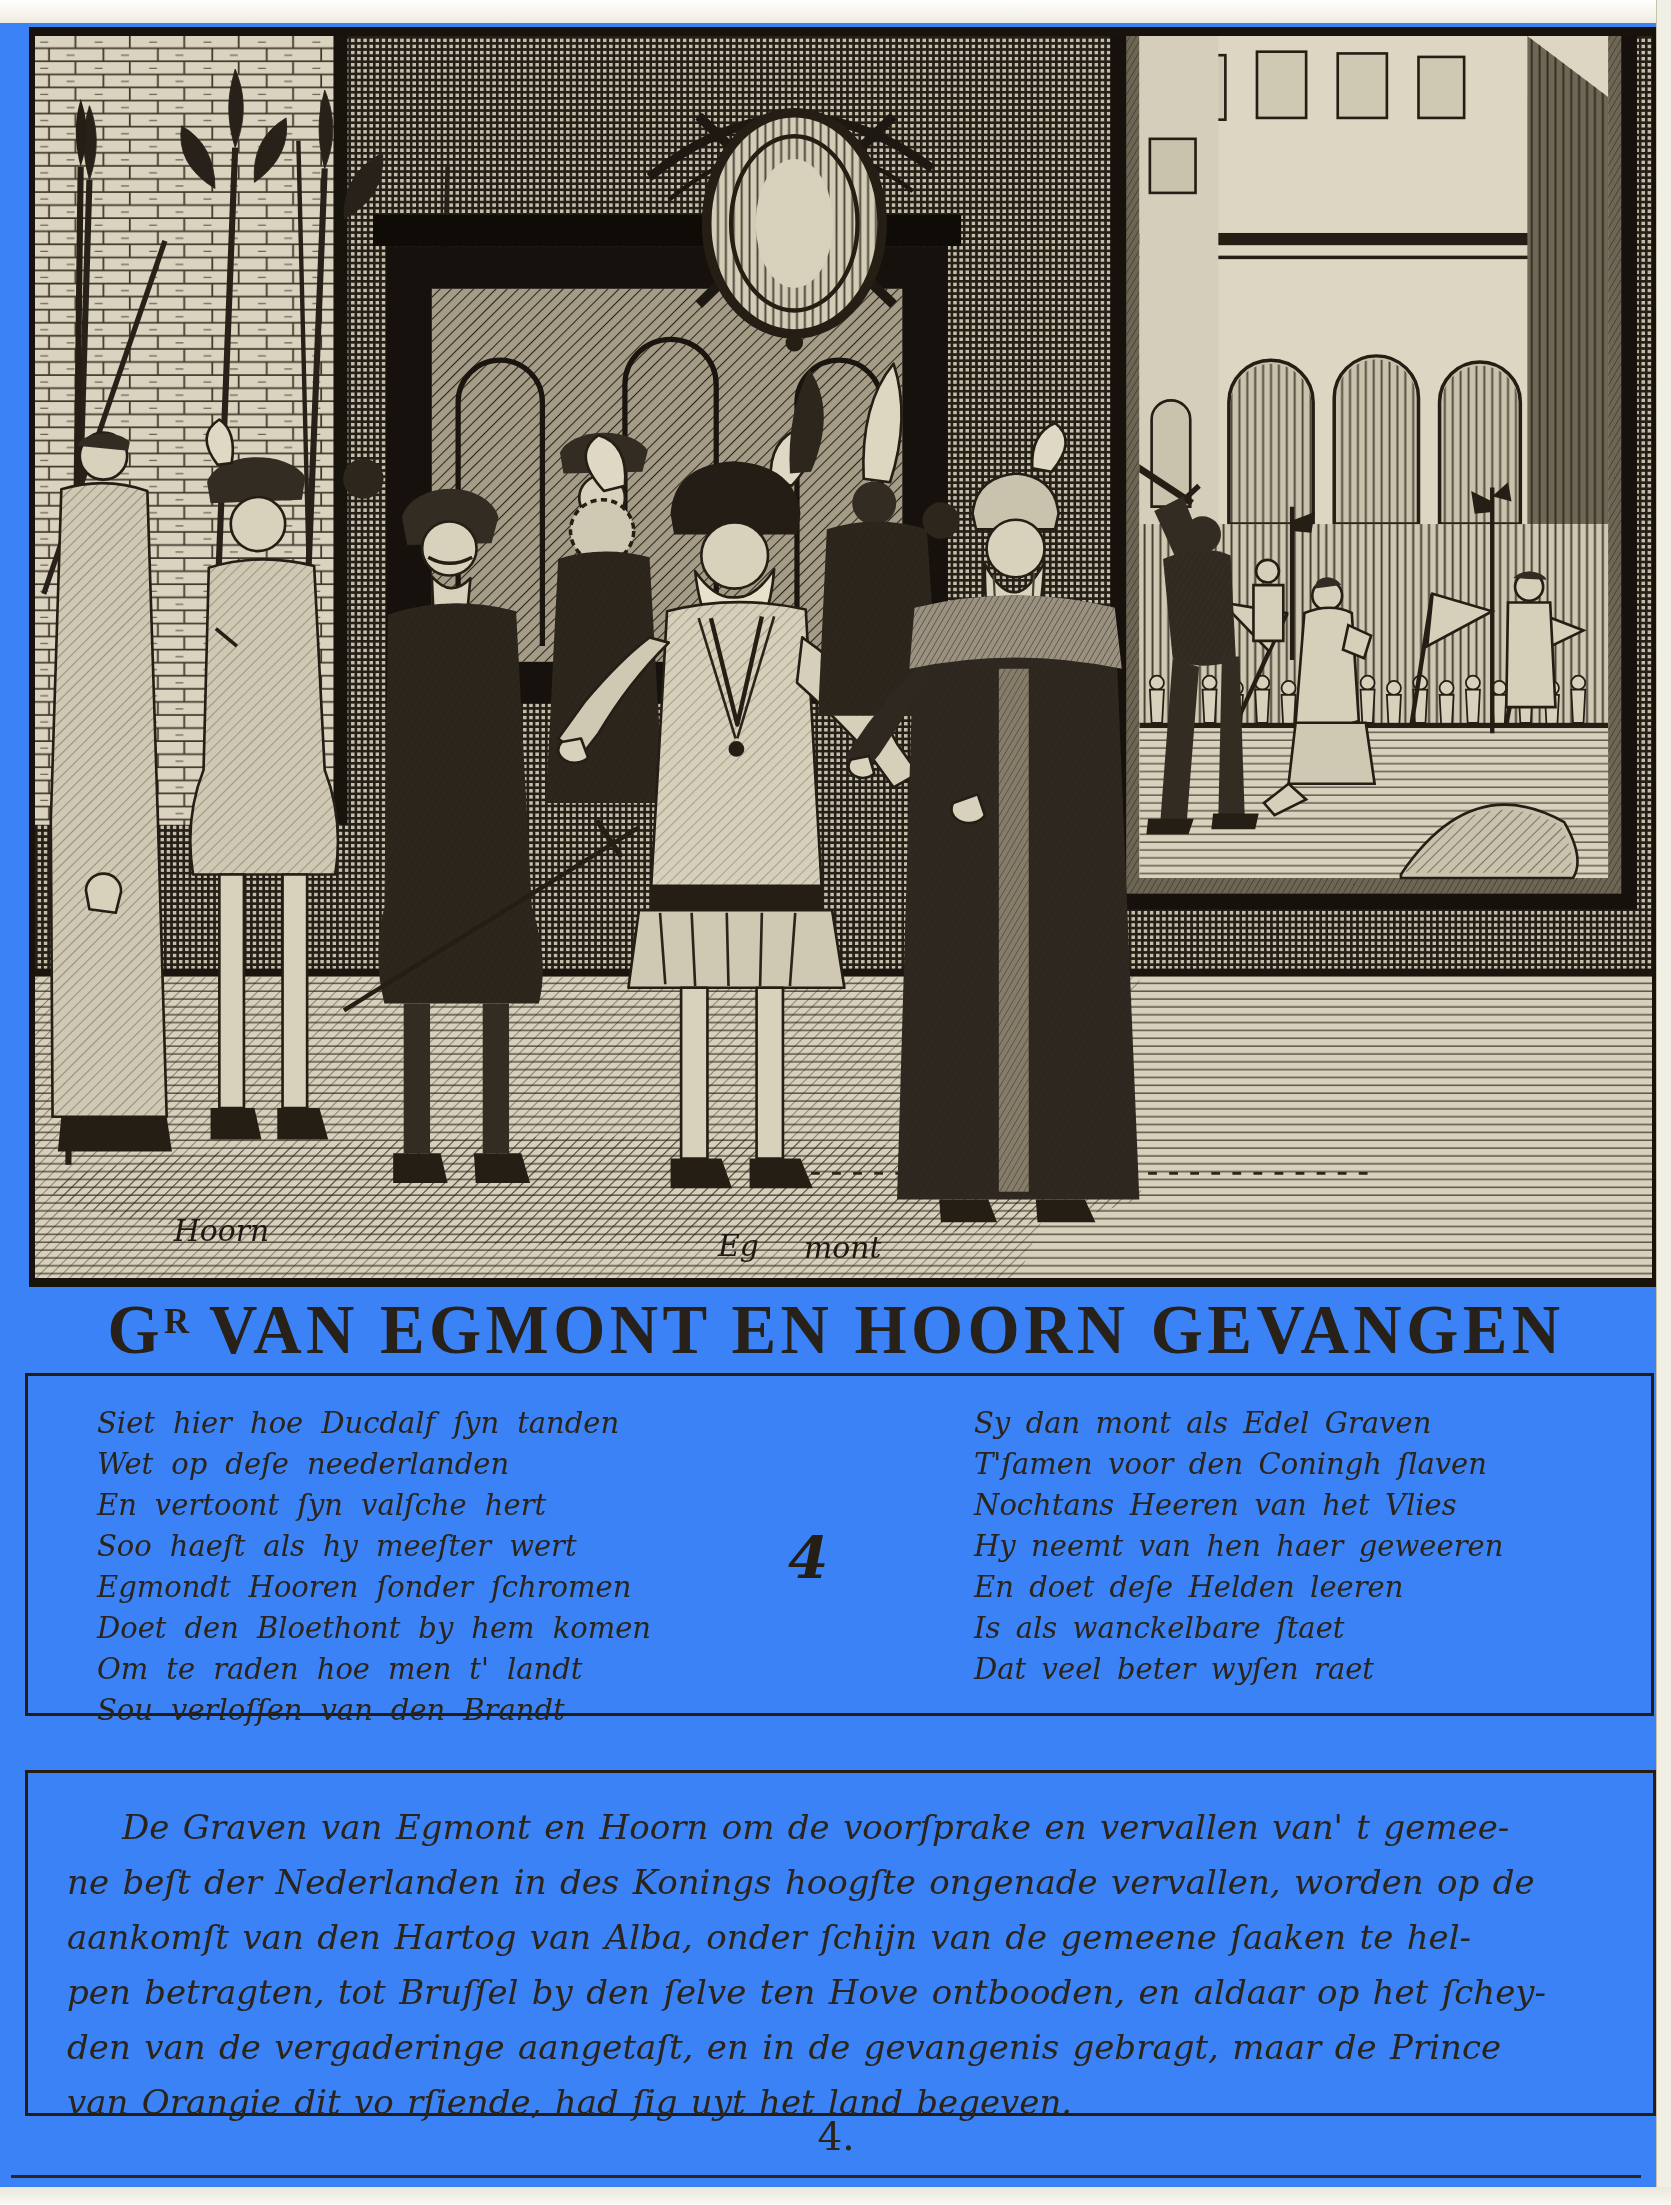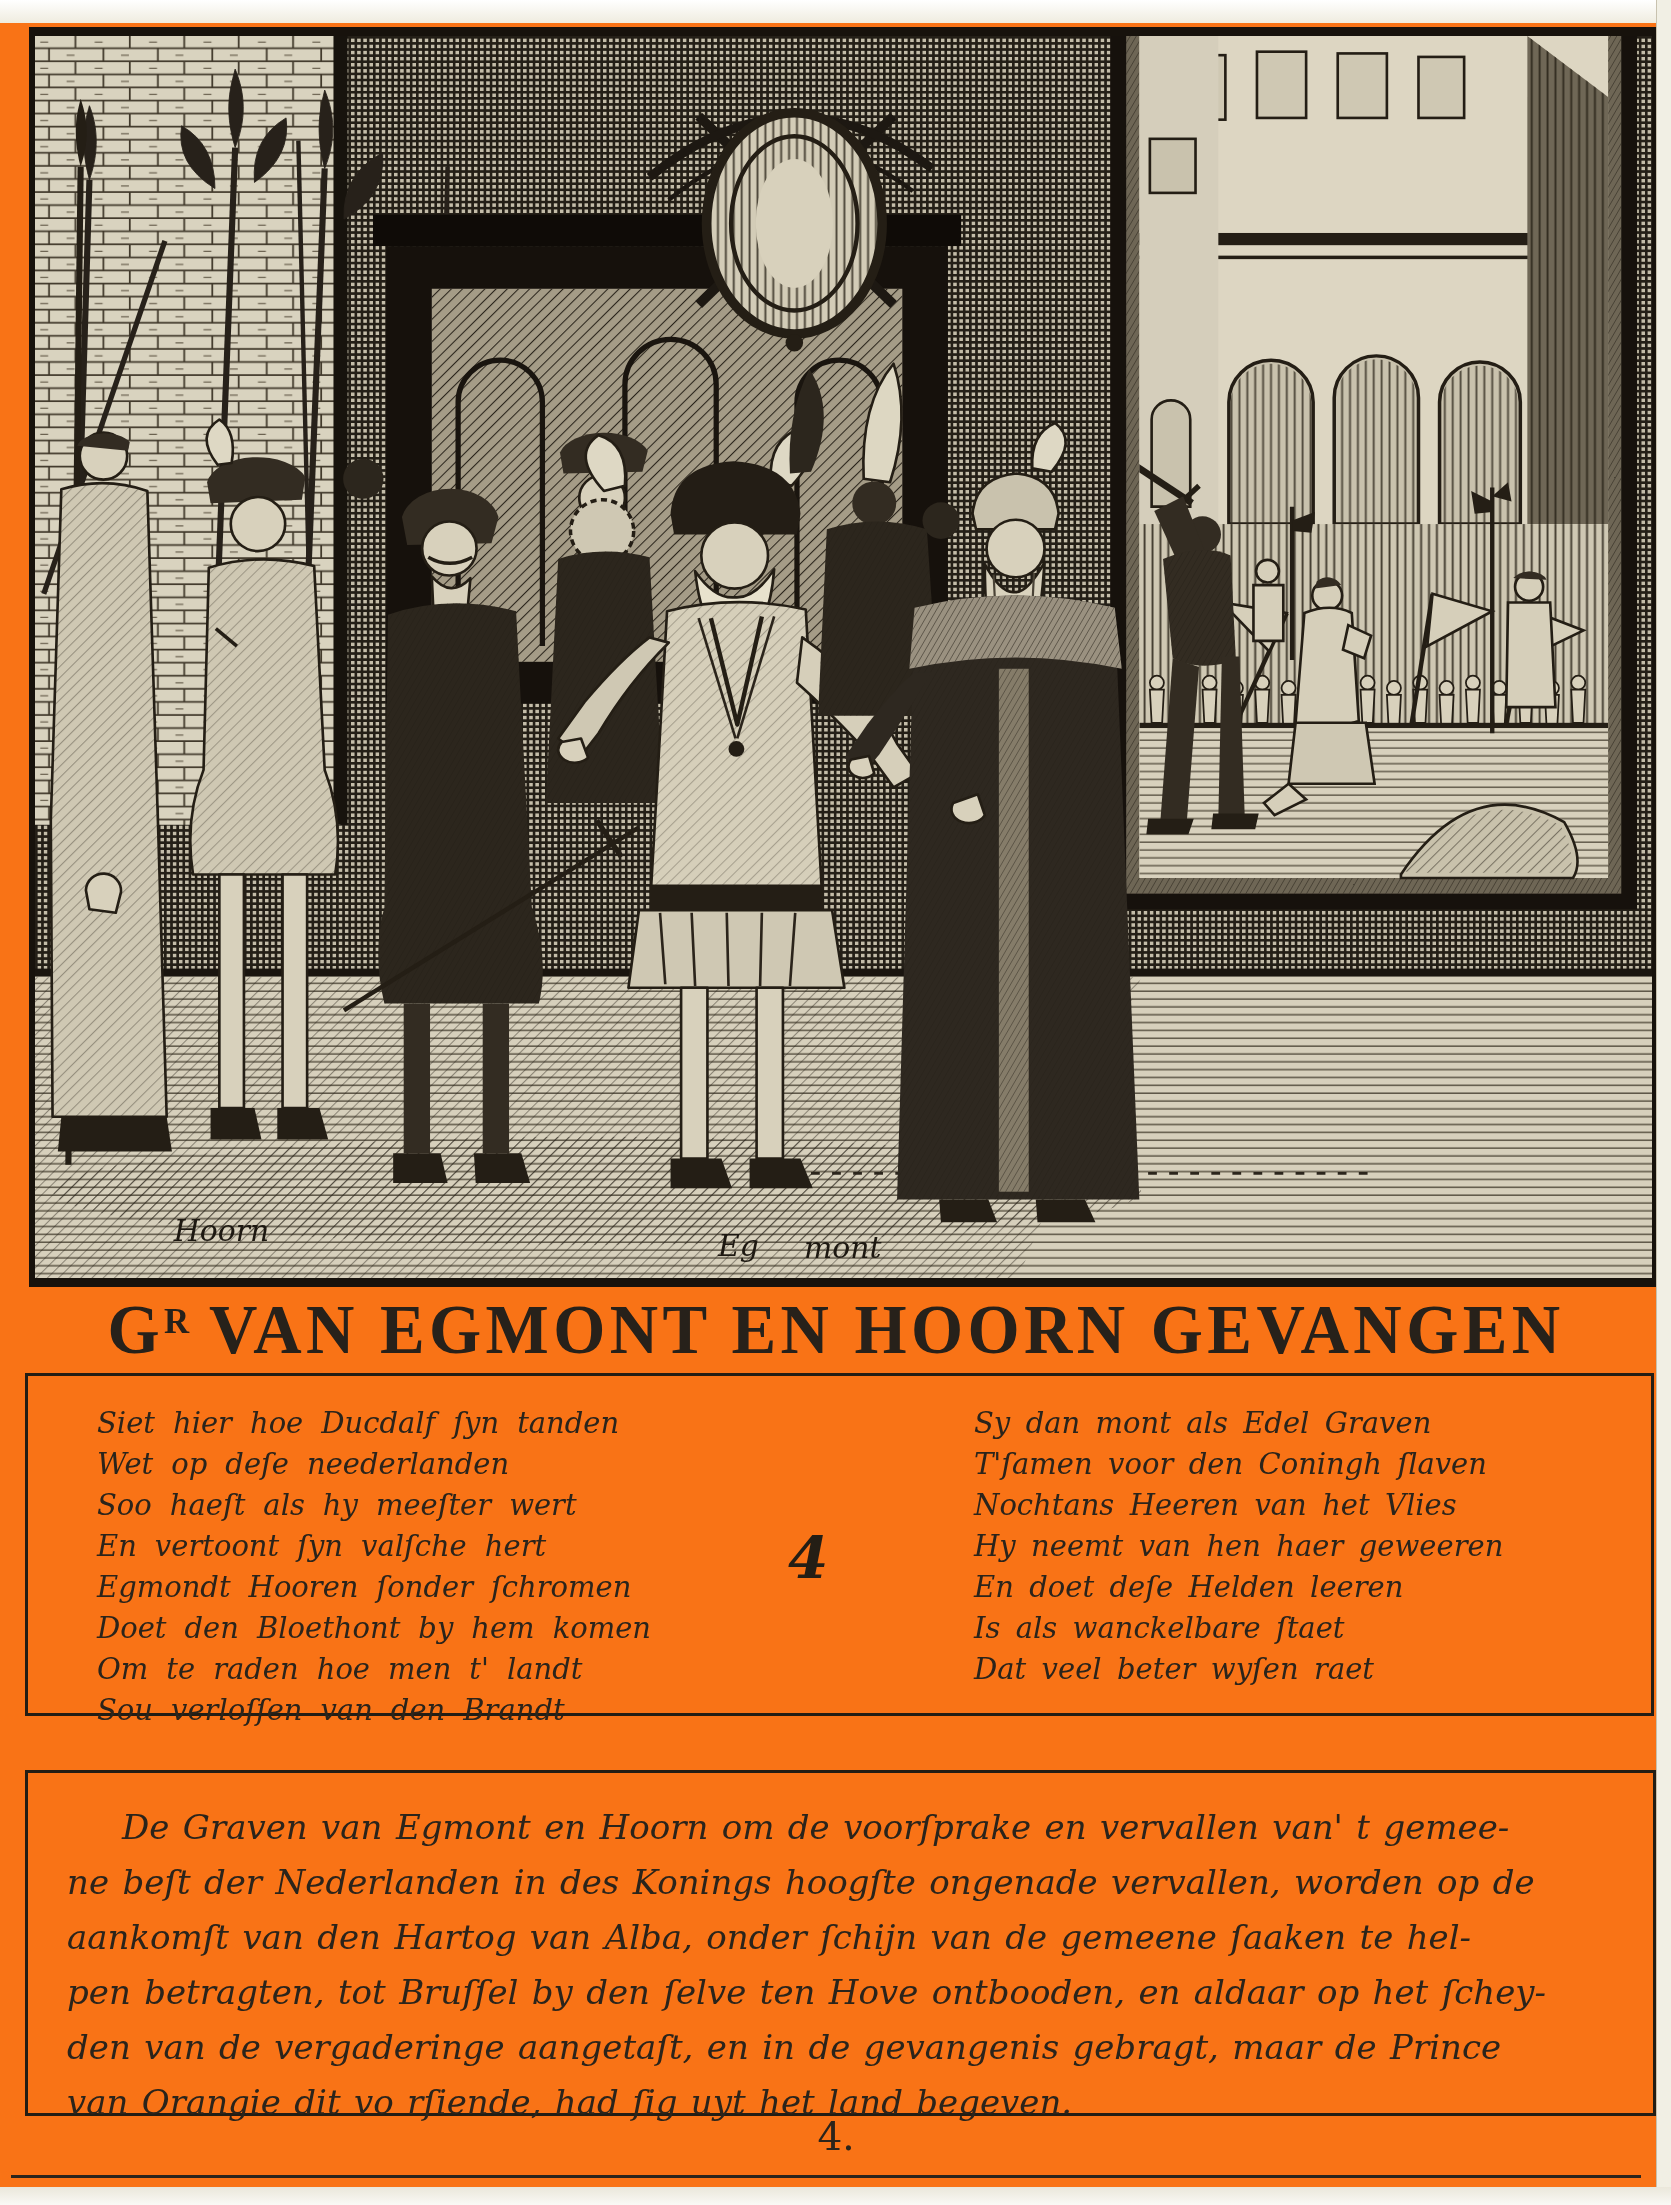--- a/index.html
+++ b/index.html
@@ -1,16 +1,16 @@
 <!DOCTYPE html>
 <html style="font-size:14px"><head>
 <meta charset="utf-8">
 <style>
   html,body{margin:0;padding:0;background:#f7f6f1;}
-  .page{position:relative;width:1672px;height:2206px;margin:0 auto;background:#f97316;overflow:hidden;
+  .page{position:relative;width:1672px;height:2206px;margin:0 auto;background:#3b82f6;overflow:hidden;
         font-family:"DejaVu Serif","Liberation Serif",serif;color:#241e15;}
   
   .edge-top{position:absolute;left:0;top:0;width:100%;height:23px;background:linear-gradient(#ffffff,#efecdf);}
   .edge-right{position:absolute;right:0;top:0;width:15px;height:100%;background:#f1efe4;border-left:1.8px solid #c8c2af;}
   .edge-bottom{position:absolute;left:0;bottom:0;width:100%;height:19.4px;background:linear-gradient(#eae7da,#fbfaf7);}
 
   
   .engraving{position:absolute;left:29px;top:26.5px;width:1629px;height:1260px;box-sizing:border-box;
              background:#ded8c5;border:6.2px solid #17120c;border-top-width:9.7px;border-bottom-width:9.7px;}
   .engraving svg{display:block;width:100%;height:100%;}
@@ -336,22 +336,22 @@
   </div>
 
   <div class="title-band">
     <div class="t"><span>G</span><sup>R</sup><span> VAN EGMONT EN HOORN GEVANGEN</span></div>
   </div>
 
   <div class="verse-box">
     <div class="verse-col left">
       <div class="verse-line">Siet hier hoe Ducdalf ſyn tanden</div>
       <div class="verse-line">Wet op deſe neederlanden</div>
+      <div class="verse-line">En vertoont ſyn valſche hert</div>
       <div class="verse-line">Soo haeſt als hy meeſter wert</div>
-      <div class="verse-line">En vertoont ſyn valſche hert</div>
       <div class="verse-line">Egmondt Hooren ſonder ſchromen</div>
       <div class="verse-line">Doet den Bloethont by hem komen</div>
       <div class="verse-line">Om te raden hoe men t' landt</div>
       <div class="verse-line">Sou verloſſen van den Brandt</div>
     </div>
     <div class="verse-mark">4</div>
     <div class="verse-col right">
       <div class="verse-line">Sy dan mont als Edel Graven</div>
       <div class="verse-line">T'ſamen voor den Coningh ſlaven</div>
       <div class="verse-line">Nochtans Heeren van het Vlies</div>

